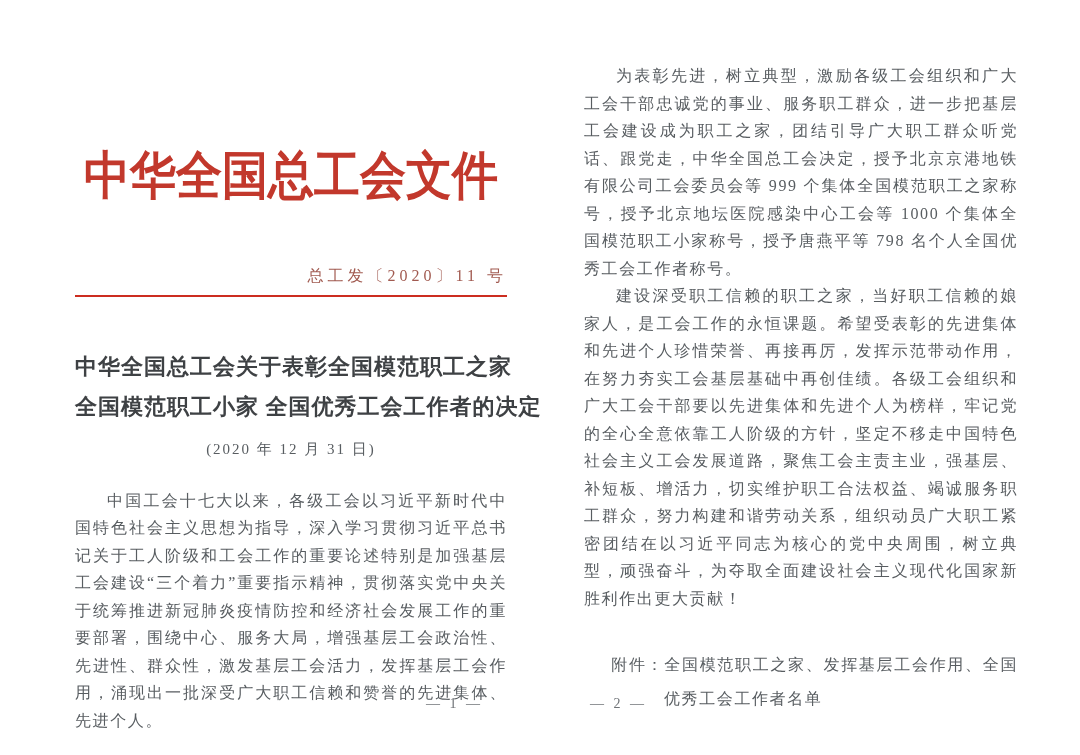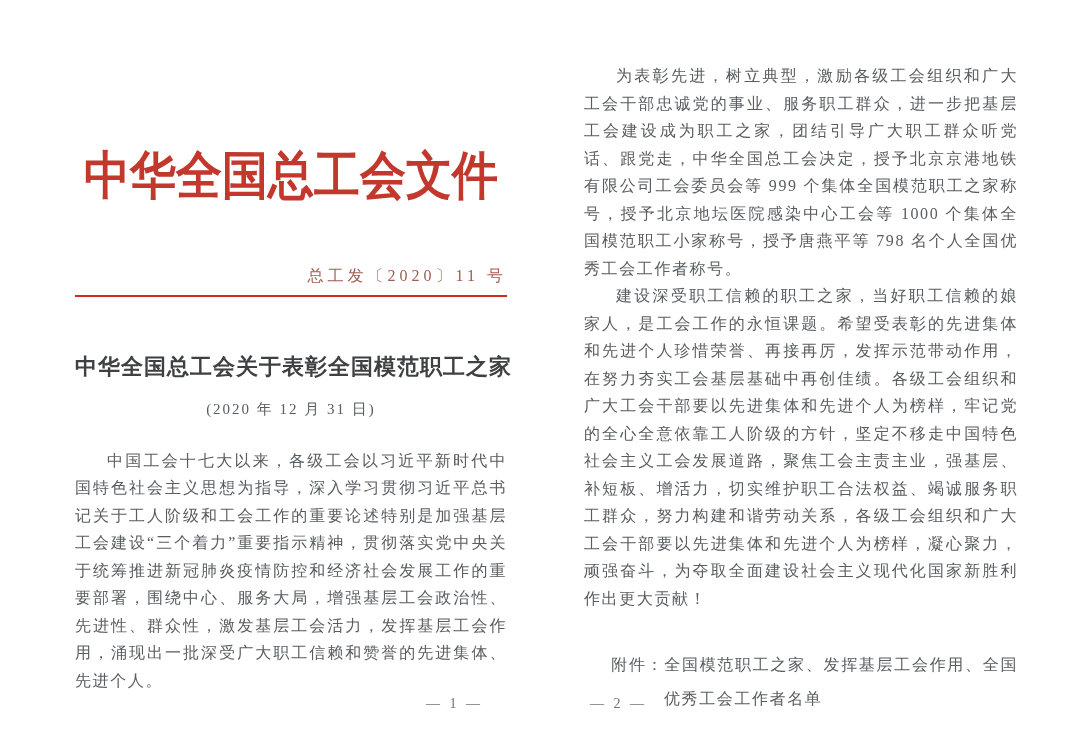--- a/index.html
+++ b/index.html
@@ -112,33 +112,34 @@
 
   <section class="page page-1">
     <h1 class="header-title">中华全国总工会文件</h1>
 
     <div class="doc-number">总工发〔2020〕11 号</div>
 
     <div class="red-rule"></div>
 
     <h2 class="doc-title">
       <span>中华全国总工会关于表彰全国模范职工之家</span><br>
+      <span>全国模范职工小家 全国优秀工会工作者的决定</span>
     </h2>
 
     <div class="doc-date">(2020 年 12 月 31 日)</div>
 
     <p class="body-para">中国工会十七大以来，各级工会以习近平新时代中国特色社会主义思想为指导，深入学习贯彻习近平总书记关于工人阶级和工会工作的重要论述特别是加强基层工会建设“三个着力”重要指示精神，贯彻落实党中央关于统筹推进新冠肺炎疫情防控和经济社会发展工作的重要部署，围绕中心、服务大局，增强基层工会政治性、先进性、群众性，激发基层工会活力，发挥基层工会作用，涌现出一批深受广大职工信赖和赞誉的先进集体、先进个人。</p>
 
     <div class="page-num">— 1 —</div>
   </section>
 
   <section class="page page-2">
     <p class="body-para">为表彰先进，树立典型，激励各级工会组织和广大工会干部忠诚党的事业、服务职工群众，进一步把基层工会建设成为职工之家，团结引导广大职工群众听党话、跟党走，中华全国总工会决定，授予北京京港地铁有限公司工会委员会等 999 个集体全国模范职工之家称号，授予北京地坛医院感染中心工会等 1000 个集体全国模范职工小家称号，授予唐燕平等 798 名个人全国优秀工会工作者称号。</p>
 
-    <p class="body-para">建设深受职工信赖的职工之家，当好职工信赖的娘家人，是工会工作的永恒课题。希望受表彰的先进集体和先进个人珍惜荣誉、再接再厉，发挥示范带动作用，在努力夯实工会基层基础中再创佳绩。各级工会组织和广大工会干部要以先进集体和先进个人为榜样，牢记党的全心全意依靠工人阶级的方针，坚定不移走中国特色社会主义工会发展道路，聚焦工会主责主业，强基层、补短板、增活力，切实维护职工合法权益、竭诚服务职工群众，努力构建和谐劳动关系，各级工会组织和广大工会干部要以先进集体和先进个人为榜样，凝心聚力，顽强奋斗，为夺取全面建设社会主义现代化国家新胜利作出更大贡献！</p>
+    <p class="body-para">建设深受职工信赖的职工之家，当好职工信赖的娘家人，是工会工作的永恒课题。希望受表彰的先进集体和先进个人珍惜荣誉、再接再厉，发挥示范带动作用，在努力夯实工会基层基础中再创佳绩。各级工会组织和广大工会干部要以先进集体和先进个人为榜样，牢记党的全心全意依靠工人阶级的方针，坚定不移走中国特色社会主义工会发展道路，聚焦工会主责主业，强基层、补短板、增活力，切实维护职工合法权益、竭诚服务职工群众，努力构建和谐劳动关系，组织动员广大职工紧密团结在以习近平同志为核心的党中央周围，树立典型，顽强奋斗，为夺取全面建设社会主义现代化国家新胜利作出更大贡献！</p>
 
     <div class="attachment">
       <span class="att-label">附件：</span><span class="att-text">全国模范职工之家、发挥基层工会作用、全国优秀工会工作者名单</span>
     </div>
 
     <div class="page-num">— 2 —</div>
   </section>
 
 </div>
 

